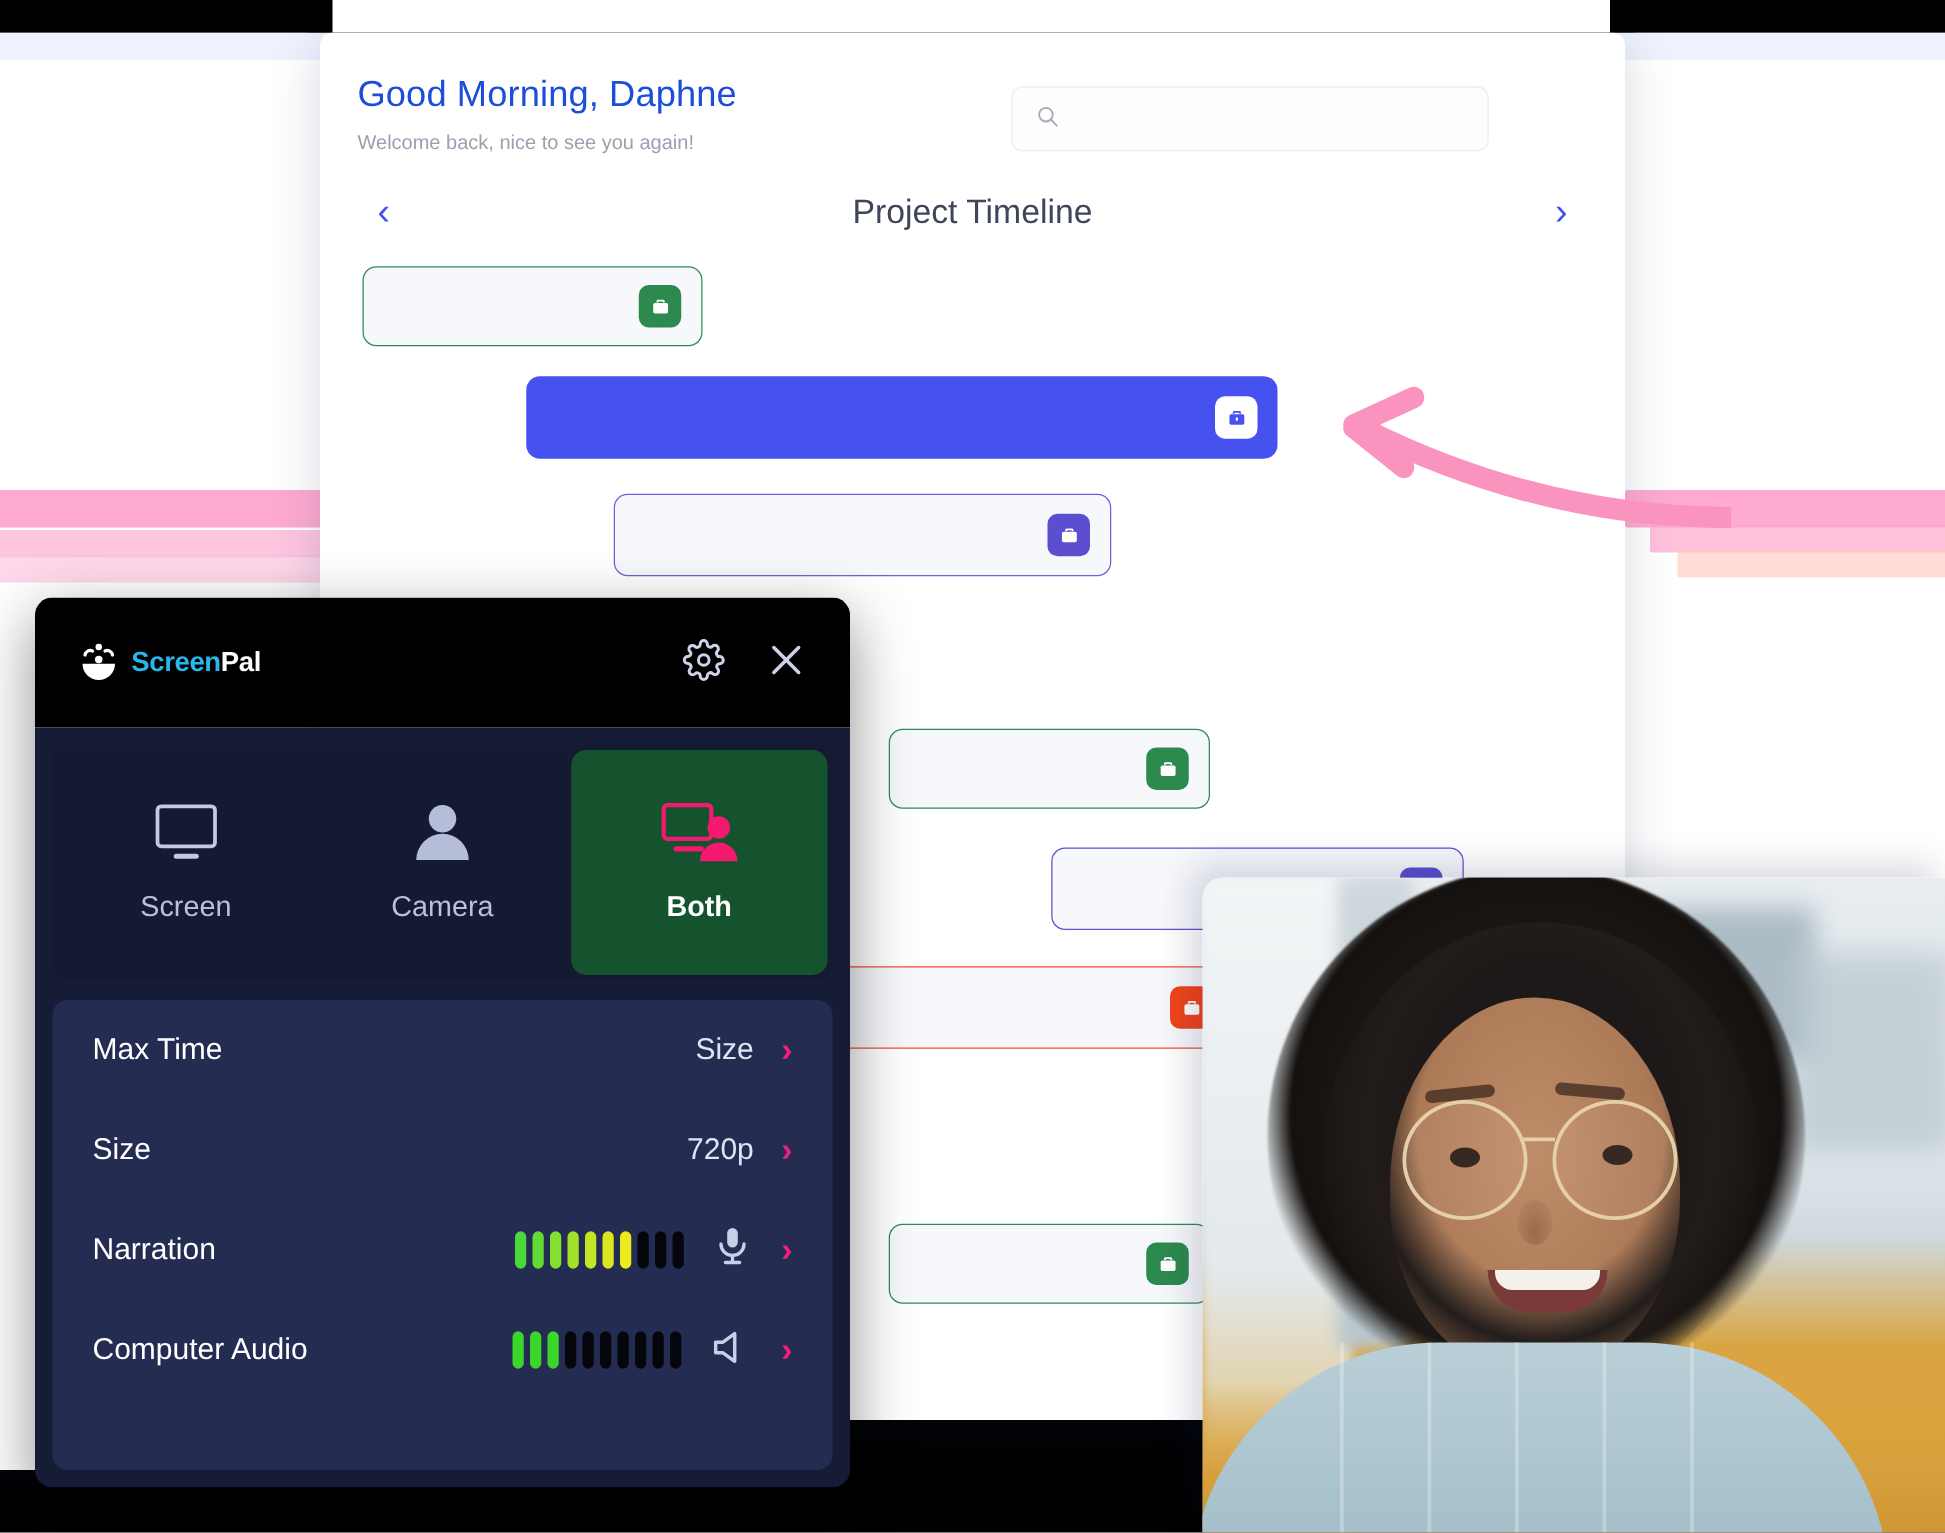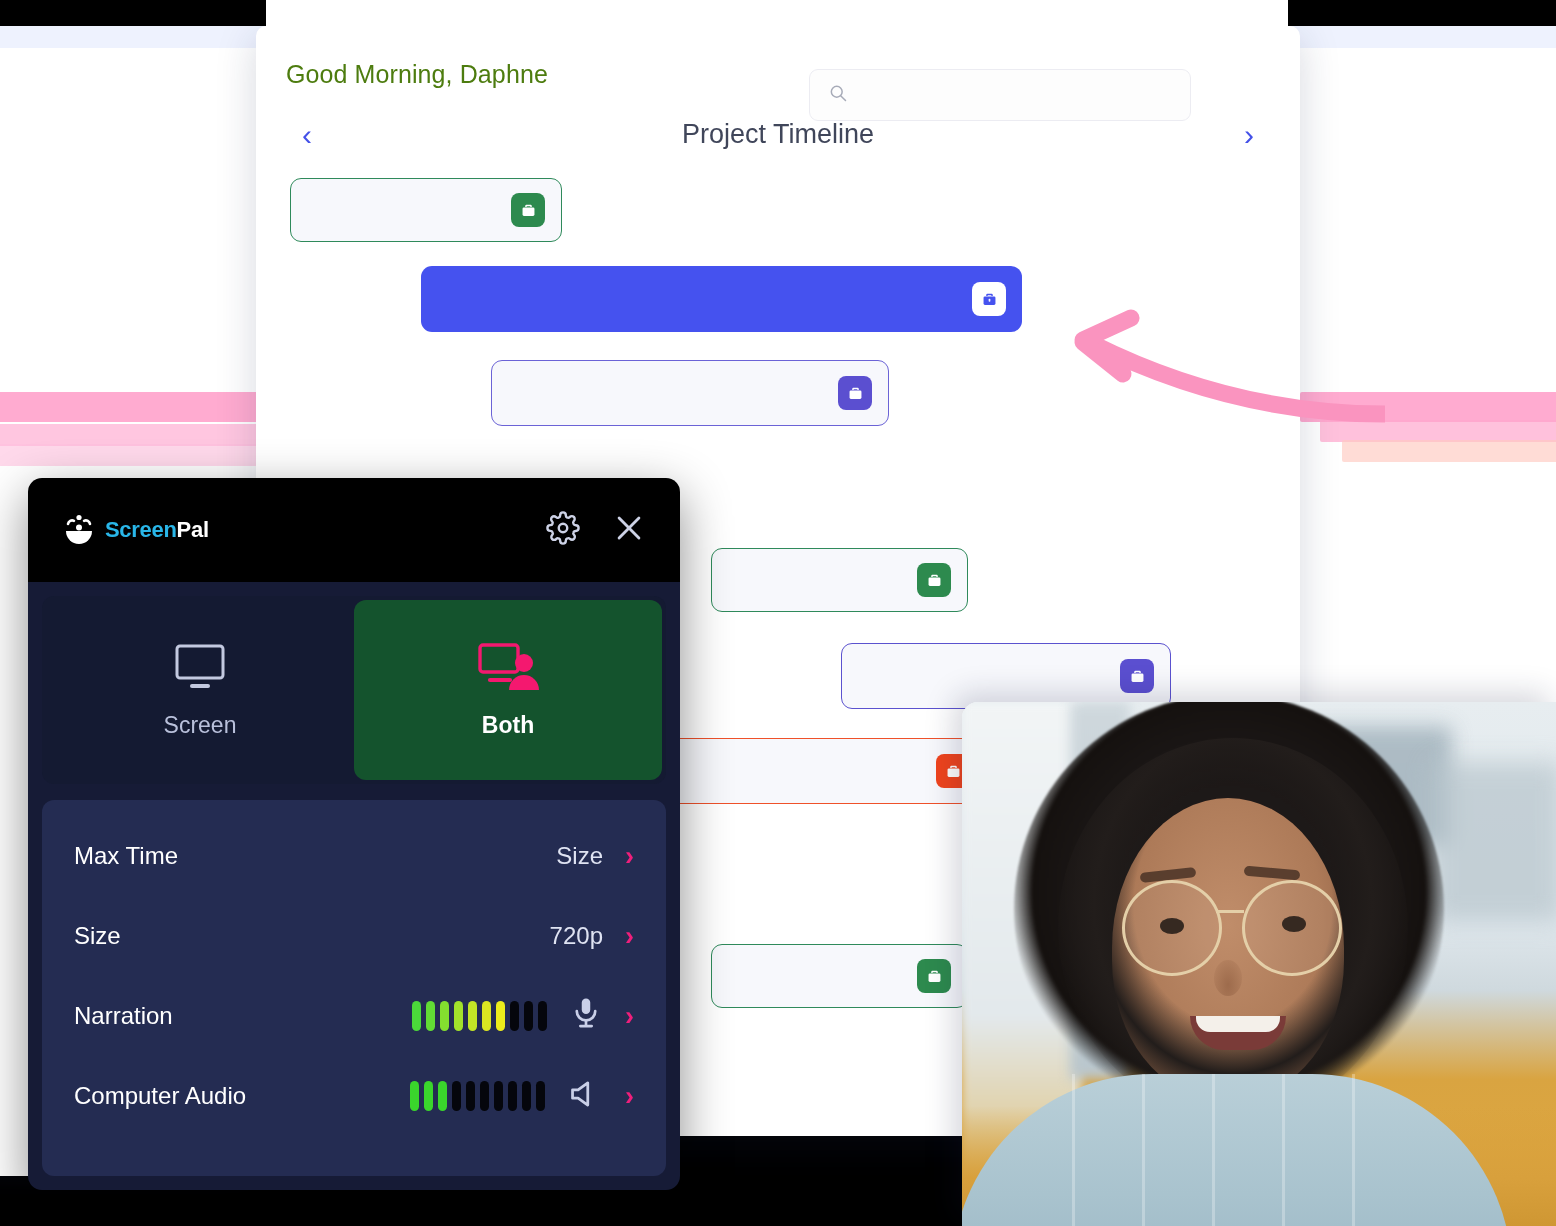--- a/index.html
+++ b/index.html
@@ -31,21 +31,21 @@
   .stripe-r2{left:1320px;top:420px;width:280px;height:22px;background:#ffa6cd;opacity:.7;}
   .stripe-r3{left:1342px;top:440px;width:258px;height:22px;background:#ffc9c0;opacity:.65;}
 
   
   .dash{
     position:absolute;left:256px;top:26px;width:1044px;height:1110px;
     background:#ffffff;border-radius:10px;overflow:hidden;
     box-shadow:0 10px 40px rgba(30,40,80,.18);
   }
   .dash-head{padding:34px 30px 0 30px;position:relative;}
-  .greeting{font-size:25px;color:#4d7c0f;font-weight:400;letter-spacing:.1px;}
+  .greeting{font-size:29px;color:#1d4ed8;font-weight:400;letter-spacing:.1px;}
   .subgreeting{font-size:16px;color:#9b9fae;margin-top:13px;}
 
   .searchbox{
     position:absolute;left:553px;top:43px;width:382px;height:52px;
     background:#fdfdfd;border:1px solid #ececf2;border-radius:9px;
     display:flex;align-items:center;padding:0 18px;box-sizing:border-box;
   }
   .searchbox input{
     border:0;outline:0;background:transparent;flex:1;margin-left:12px;
     font-size:15px;color:#4b4f5e;font-family:"Liberation Sans",sans-serif;
@@ -150,21 +150,21 @@
   .mode{
     flex:1;display:flex;flex-direction:column;align-items:center;justify-content:center;
     gap:16px;border-radius:12px;cursor:pointer;
   }
   .mode.active{background:#14532d;}
   .mode-label{font-size:23px;color:#b9c0db;}
   .mode.active .mode-label{color:#ffffff;font-weight:bold;}
 
   .settings{
     margin-top:16px;background:#242c52;border-radius:12px;height:376px;
-    padding:16px 32px;box-sizing:border-box;
+    padding:0 32px;box-sizing:border-box;
   }
   .srow{
     height:80px;display:flex;align-items:center;cursor:pointer;
   }
   .srow-label{font-size:24px;color:#ffffff;}
   .srow-right{margin-left:auto;display:flex;align-items:center;gap:22px;}
   .srow-value{font-size:24px;color:#dfe3f2;}
   .arrow-right{color:#ef1f7b;font-size:27px;font-weight:bold;line-height:1;}
 
   .meter{display:flex;gap:5px;align-items:center;}
@@ -186,20 +186,21 @@
   <div class="stripe stripe-l1"></div>
   <div class="stripe stripe-l2"></div>
   <div class="stripe stripe-l3"></div>
   <div class="stripe stripe-r1"></div>
   <div class="stripe stripe-r2"></div>
   <div class="stripe stripe-r3"></div>
 
   <div class="dash">
     <div class="dash-head">
       <div class="greeting">Good Morning, Daphne</div>
+      <div class="subgreeting">Welcome back, nice to see you again!</div>
 
       <div class="searchbox">
         <span>
           <svg width="20" height="20" viewBox="0 0 24 24" fill="none" stroke="#a7abb8" stroke-width="1.8">
             <circle cx="10.5" cy="10.5" r="6.5"></circle>
               <line x1="15.5" y1="15.5" x2="21" y2="21" stroke-linecap="round"></line>
           </svg>
         </span>
         <input type="text" value="" placeholder="" style="">
       </div>
@@ -349,20 +350,27 @@
 
     <div class="rec-body">
       <div class="modes" id="modes">
           <div class="mode">
             <span><svg width="58" height="50" viewBox="0 0 58 50" fill="none" stroke="#c3c9e0" stroke-width="3" stroke-linejoin="round">
                 <rect x="6" y="4" width="46" height="32" rx="3"></rect>
                 <line x1="21" y1="44" x2="37" y2="44" stroke-linecap="round" stroke-width="4"></line>
               </svg></span>
             <span class="mode-label">Screen</span>
           </div>
+          <div class="mode">
+            <span><svg width="58" height="50" viewBox="0 0 58 50" fill="#b6bdd8">
+                <circle cx="29" cy="14" r="11"></circle>
+                <path d="M8 47a21 21 0 0 1 42 0z"></path>
+              </svg></span>
+            <span class="mode-label">Camera</span>
+          </div>
           <div class="mode active">
             <span><svg width="64" height="50" viewBox="0 0 64 50" fill="none">
                 <rect x="4" y="3" width="38" height="27" rx="3" stroke="#f4186f" stroke-width="3.4"></rect>
                 <line x1="14" y1="38" x2="34" y2="38" stroke="#f4186f" stroke-width="4.2" stroke-linecap="round"></line>
                 <circle cx="48" cy="21" r="9" fill="#f4186f"></circle>
                 <path d="M33 48a15 15 0 0 1 30 0z" fill="#f4186f"></path>
               </svg></span>
             <span class="mode-label">Both</span>
           </div>
         </div>

